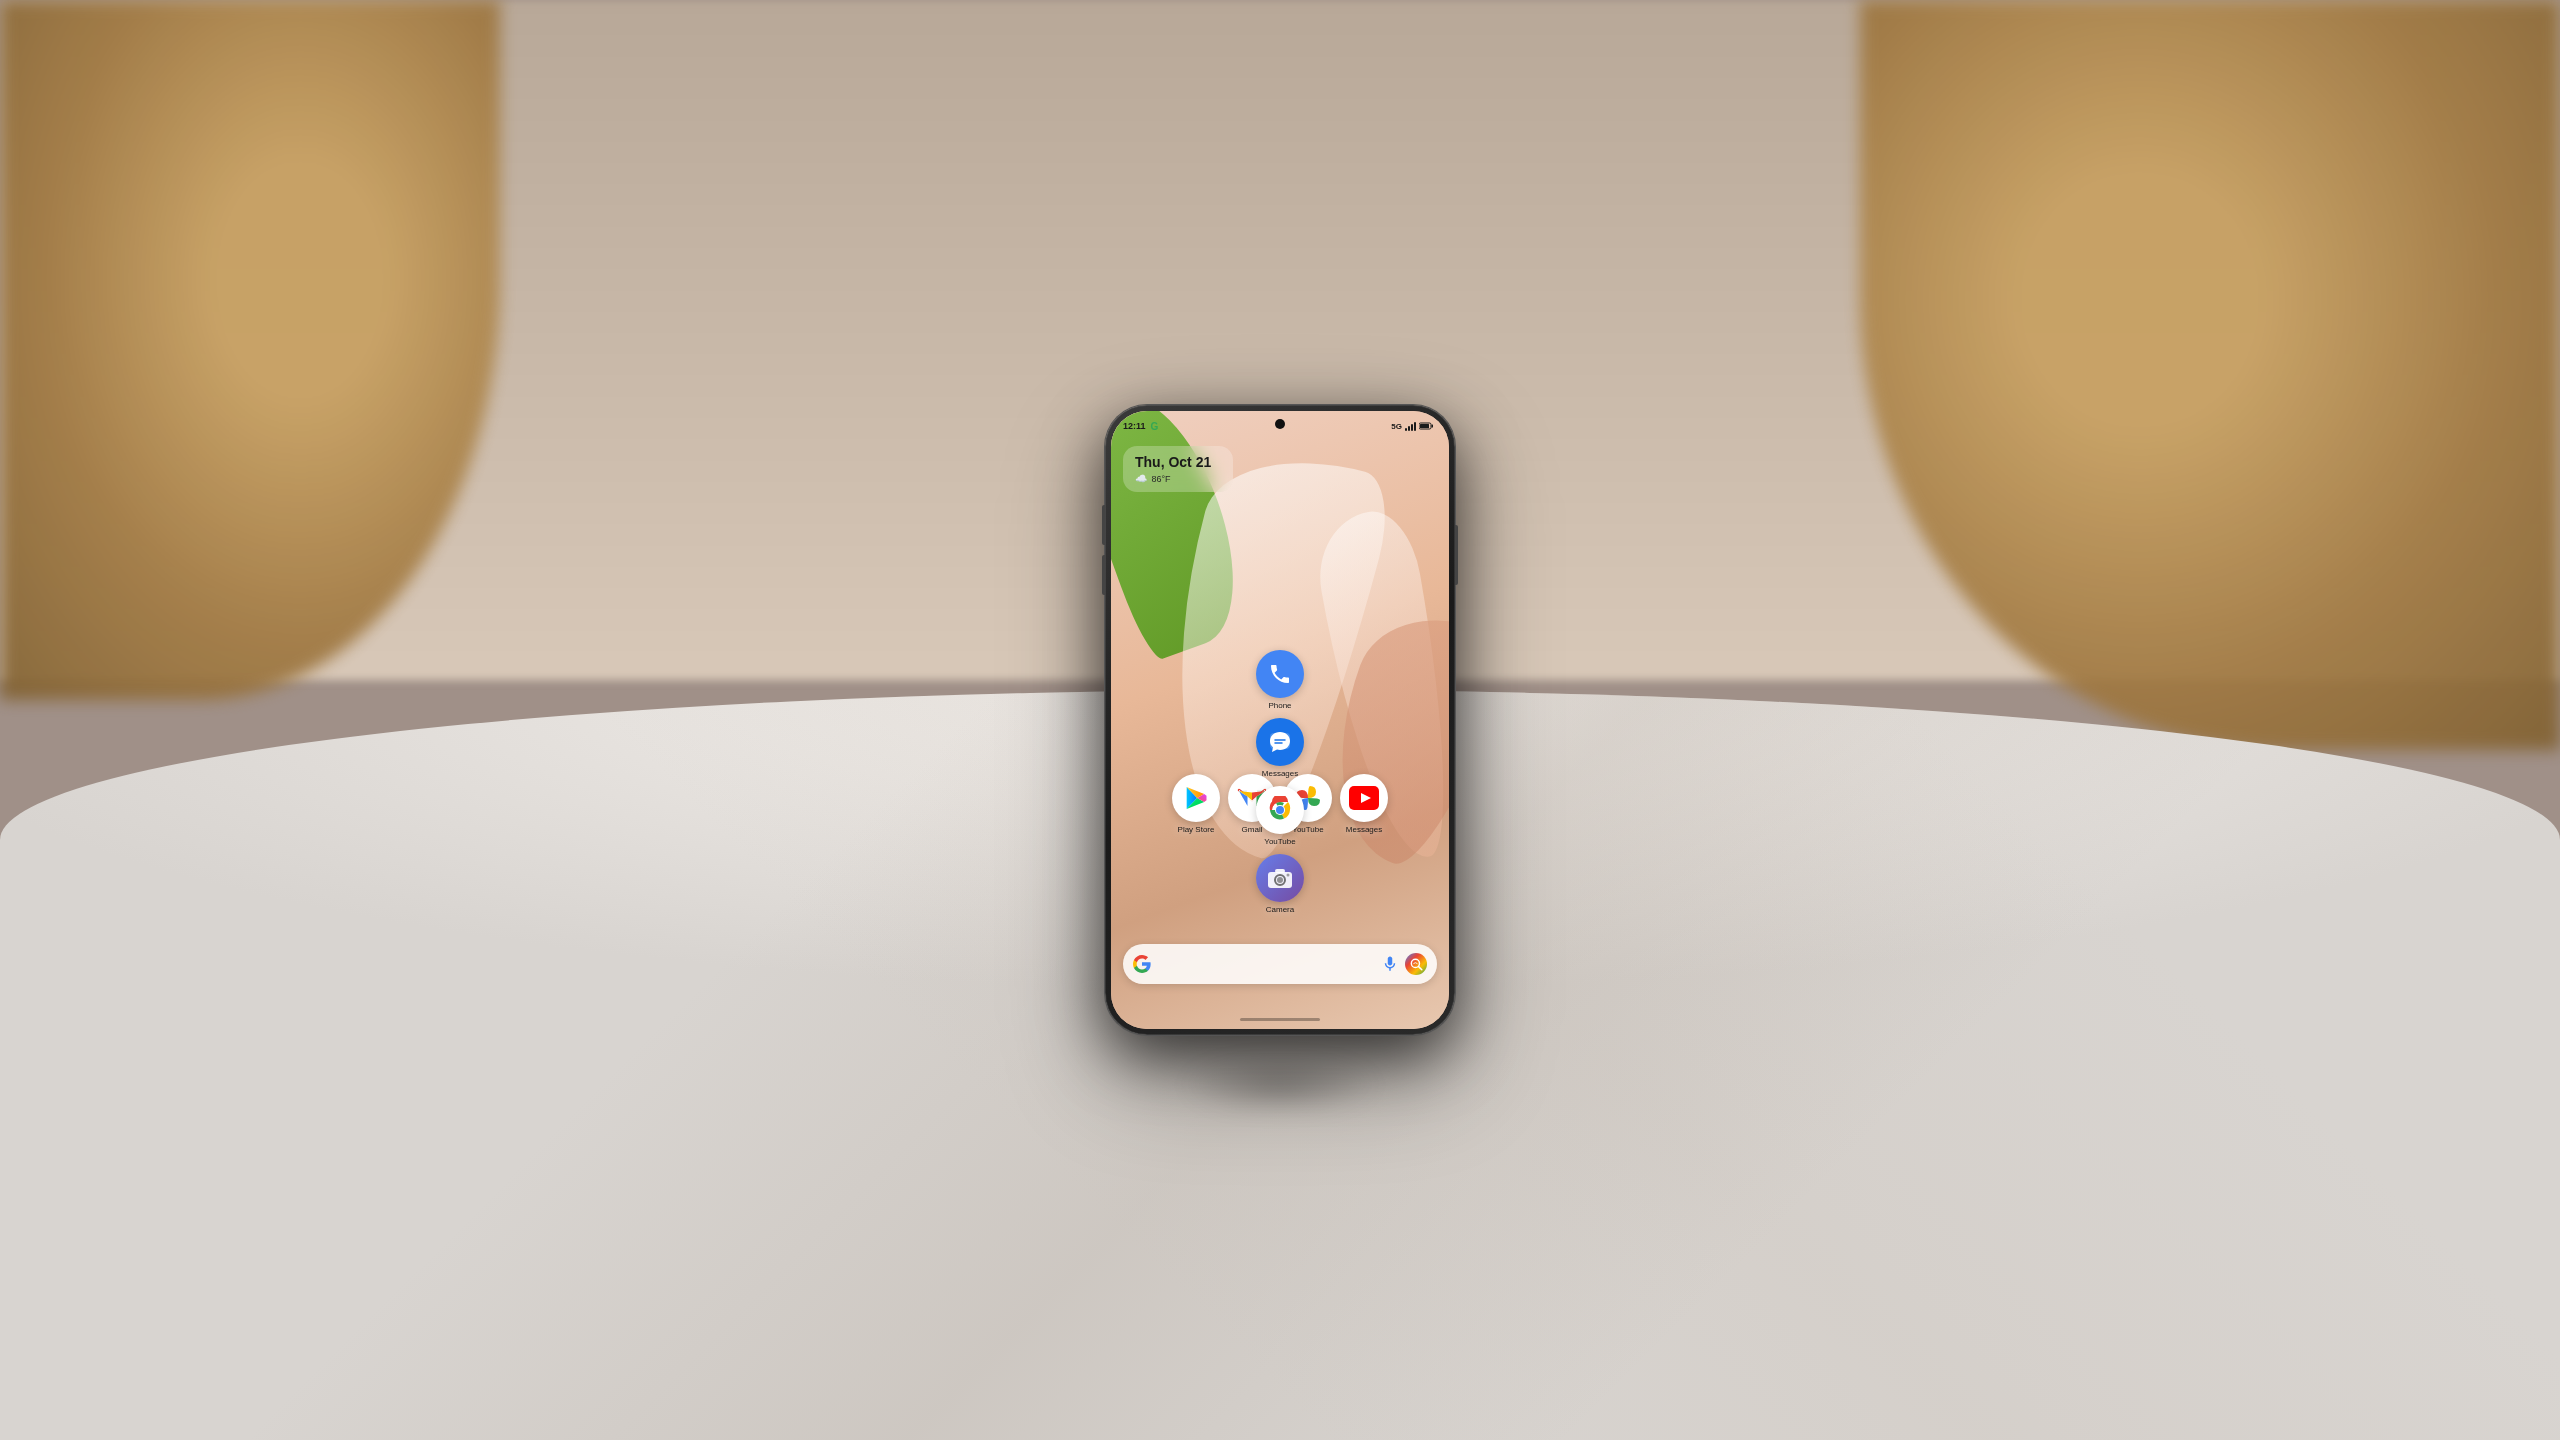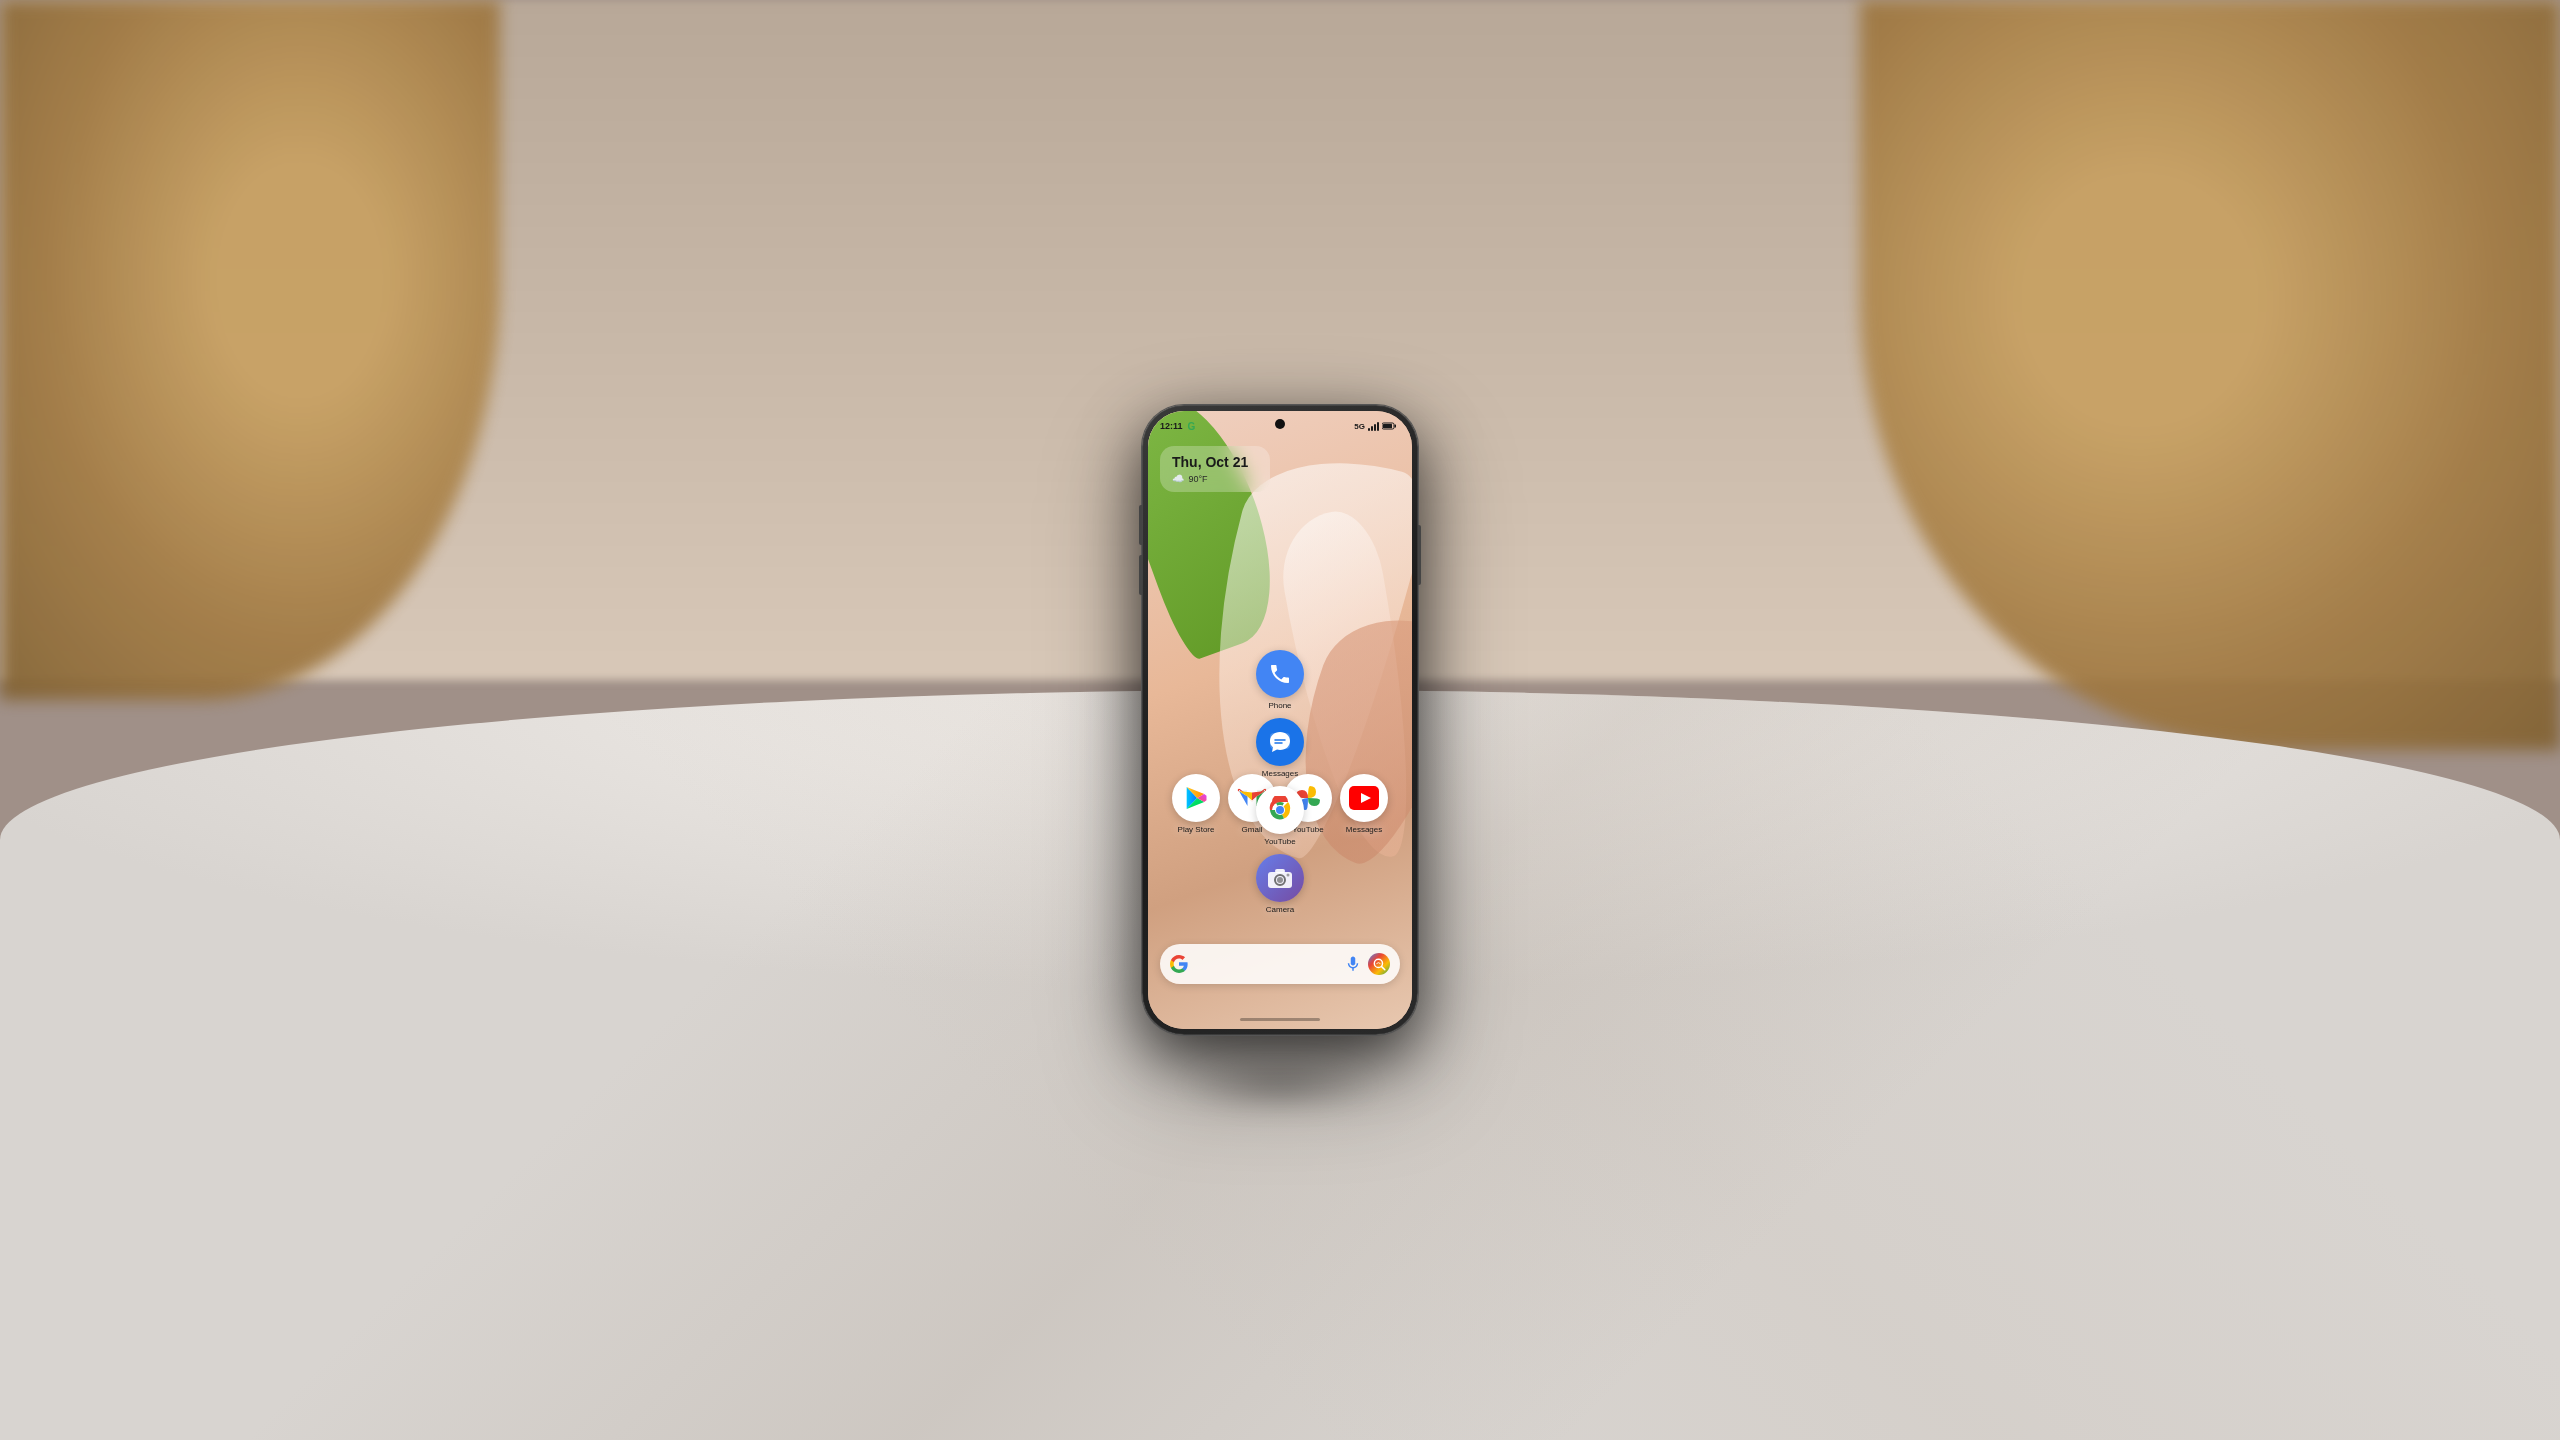--- a/index.html
+++ b/index.html
@@ -84,21 +84,21 @@
     
     .phone-wrapper {
       position: absolute;
       left: 50%;
       top: 50%;
       transform: translate(-50%, -50%);
       z-index: 10;
     }
 
     .phone-outer {
-      width: 276px;
+      width: 350px;
       height: 630px;
       background: linear-gradient(145deg, #3a3a3a 0%, #1a1a1a 50%, #2a2a2a 100%);
       border-radius: 42px;
       padding: 6px;
       box-shadow:
         0 0 0 1px #555,
         0 20px 60px rgba(0,0,0,0.6),
         0 40px 100px rgba(0,0,0,0.4),
         inset 0 0 0 1px rgba(255,255,255,0.1);
       position: relative;
@@ -498,21 +498,21 @@
             <rect x="1" y="2" width="9" height="4" rx="0.5" fill="#1a1a1a"></rect>
             <rect x="12.5" y="2.5" width="1.5" height="3" rx="0.5" fill="#1a1a1a"></rect>
           </svg>
         </div>
       </div>
 
       <div class="weather-widget">
         <div class="weather-date">Thu, Oct 21</div>
         <div class="weather-temp">
           <span class="weather-icon-cloud">☁️</span>
-          <span>90°F</span>
+          <span>86°F</span>
         </div>
       </div>
 
       <div class="app-grid-row app-grid-row-1">
 
         <div class="app-item">
           <div class="app-icon-circle icon-play-store">
             <svg width="28" height="28" viewBox="0 0 24 24">
               <defs>
                 <linearGradient id="ps1" x1="0%" y1="0%" x2="100%" y2="0%">

